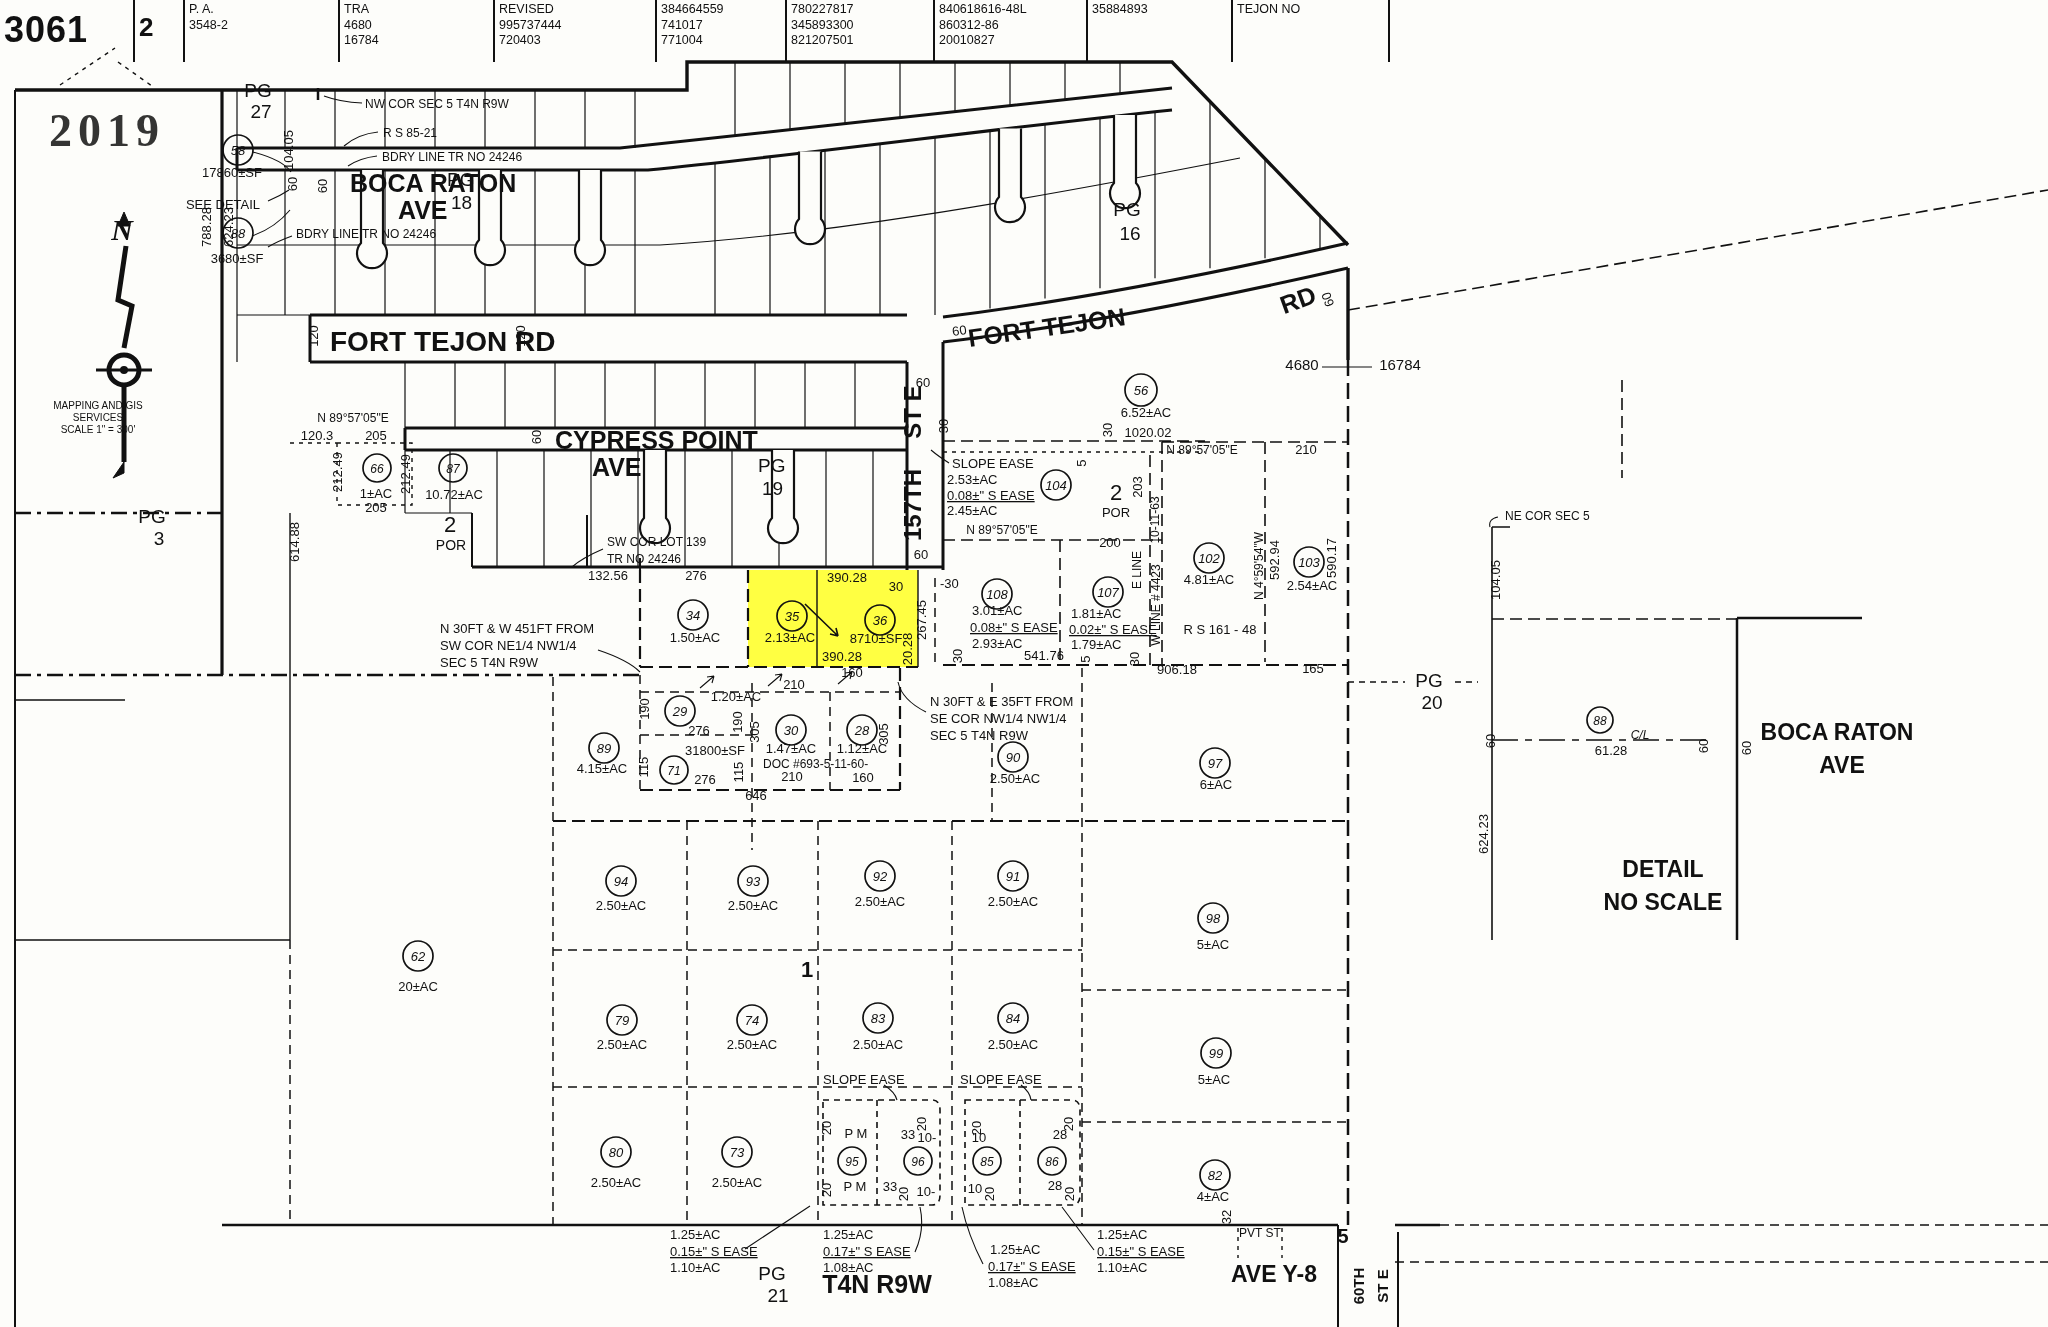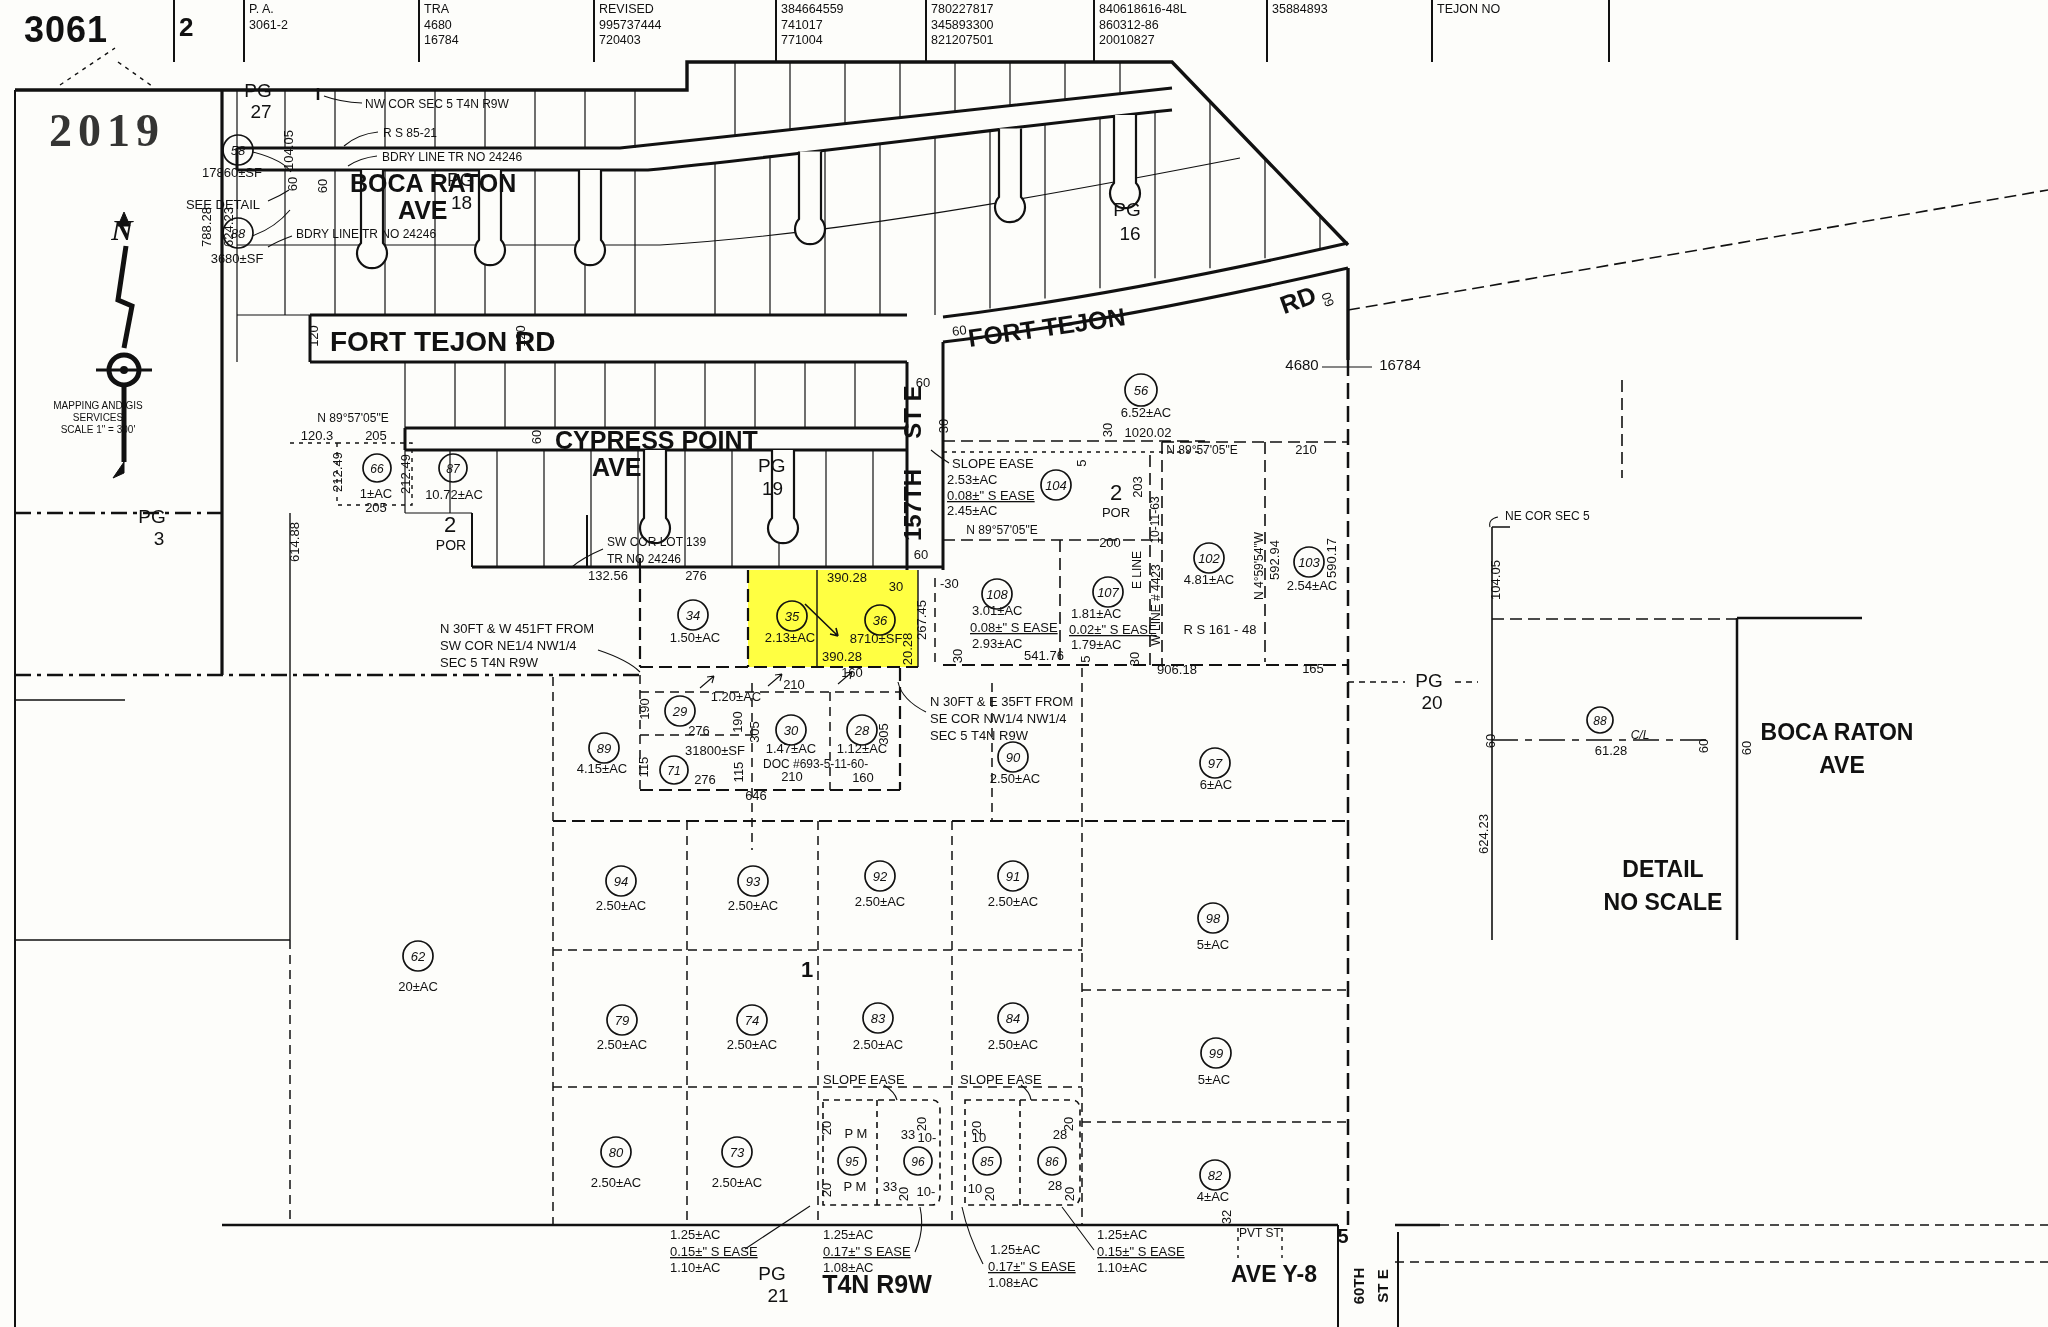--- a/index.html
+++ b/index.html
@@ -1,34 +1,34 @@
 <!DOCTYPE html>
 <html><head>
 <meta charset="utf-8">
 <style>
   html,body{margin:0;padding:0;background:#e8e8e8;}
   #page{position:relative;width:2048px;height:1327px;background:#fdfdfa;overflow:hidden;
         font-family:"Liberation Sans",sans-serif;color:#111;}
   #hdr{position:absolute;left:0;top:0;width:2048px;height:62px;display:flex;align-items:stretch;}
-  .hc{border-left:2px solid #111;padding:2px 4px;font-size:12.5px;line-height:1.25;white-space:pre;margin-left:20px;}
+  .hc{border-left:2px solid #111;padding:2px 4px;font-size:12.5px;line-height:1.25;white-space:pre;}
   .hc:first-child{border-left:none;}
   .hc .big{font-size:36px;font-weight:bold;letter-spacing:1px;line-height:56px;}
   .hc .mid{font-size:26px;font-weight:bold;line-height:50px;}
   .office{margin-left:auto;text-align:right;font-size:12.5px;line-height:1.3;padding:4px 10px;border-left:2px solid #111;}
   svg text{fill:#111;}
 </style>
 </head>
 <body>
 
 <div id="page">
   <div id="hdr">
     <div class="hc" style="width:125px"><span class="big">3061</span></div>
     <div class="hc" style="width:40px"><span class="mid">2</span></div>
     <div class="hc" style="width:145px">P. A.
-3061-2</div>
+3548-2</div>
     <div class="hc" style="width:145px">TRA
 4680
 16784</div>
     <div class="hc" style="width:152px">REVISED
 995737444
 720403</div>
     <div class="hc" style="width:120px">384664559
 741017
 771004</div>
     <div class="hc" style="width:138px">780227817

